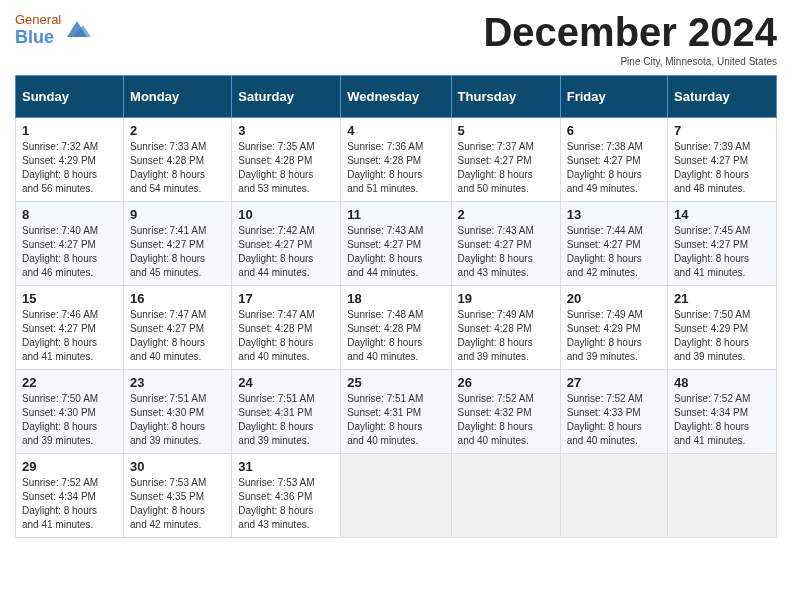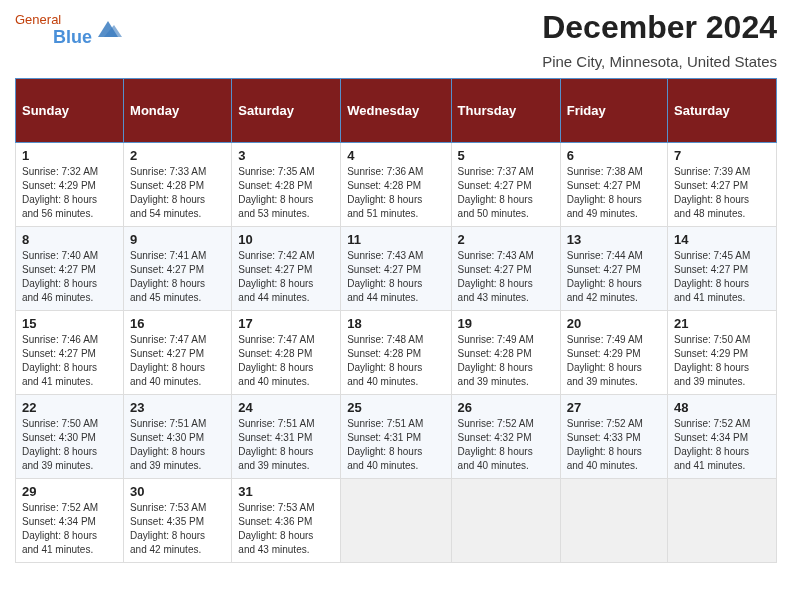--- a/index.html
+++ b/index.html
@@ -25,53 +25,52 @@
       font-size: 13px;
       font-weight: normal;
       color: #c2410c;
       line-height: 1;
     }
     .logo-text-blue {
       font-size: 18px;
       font-weight: bold;
       color: #4a90d9;
       line-height: 1;
-      margin-left: 38px;
     }
     .logo-icon {
       width: 28px;
       height: 28px;
       margin-left: 2px;
     }
     .title-block {
       text-align: right;
     }
     .month-title {
-      font-size: 32px;
+      font-size: 40px;
       font-weight: bold;
       color: #222;
       line-height: 1.1;
       margin-left: 16px;
     }
     .location-title {
-      font-size: 15px;
+      font-size: 10px;
       color: #444;
-      margin-top: 8px;
+      margin-top: 2px;
     }
     .calendar {
       width: 100%;
       border-collapse: collapse;
       border: 1px solid #ccc;
     }
     .calendar th {
-      background-color: #7f1d1d;
+      background-color: #0c4a6e;
       color: #fff;
       font-size: 13px;
       font-weight: bold;
-      padding: 24px 6px;
+      padding: 13px 6px;
       text-align: left;
       border: 1px solid #5590cc;
     }
     .calendar td {
       vertical-align: top;
       padding: 5px 6px;
       border: 1px solid #ddd;
       font-size: 10.5px;
       color: #333;
       background: #fff;

